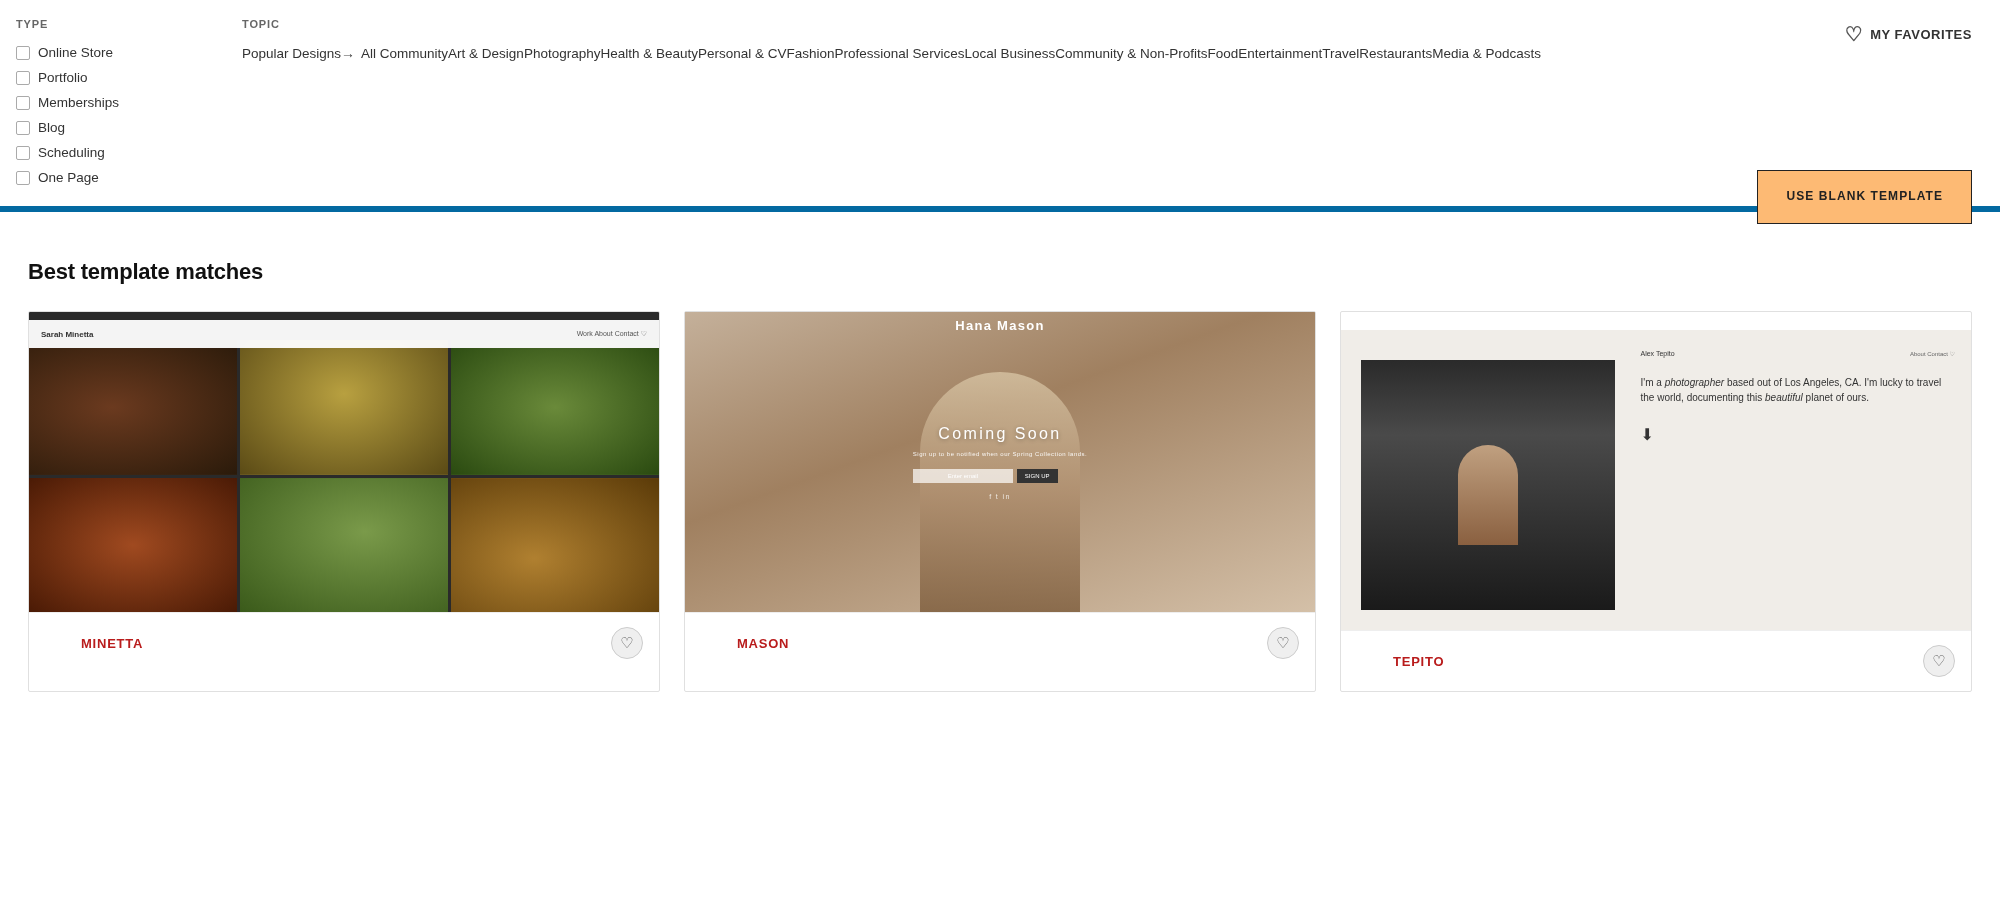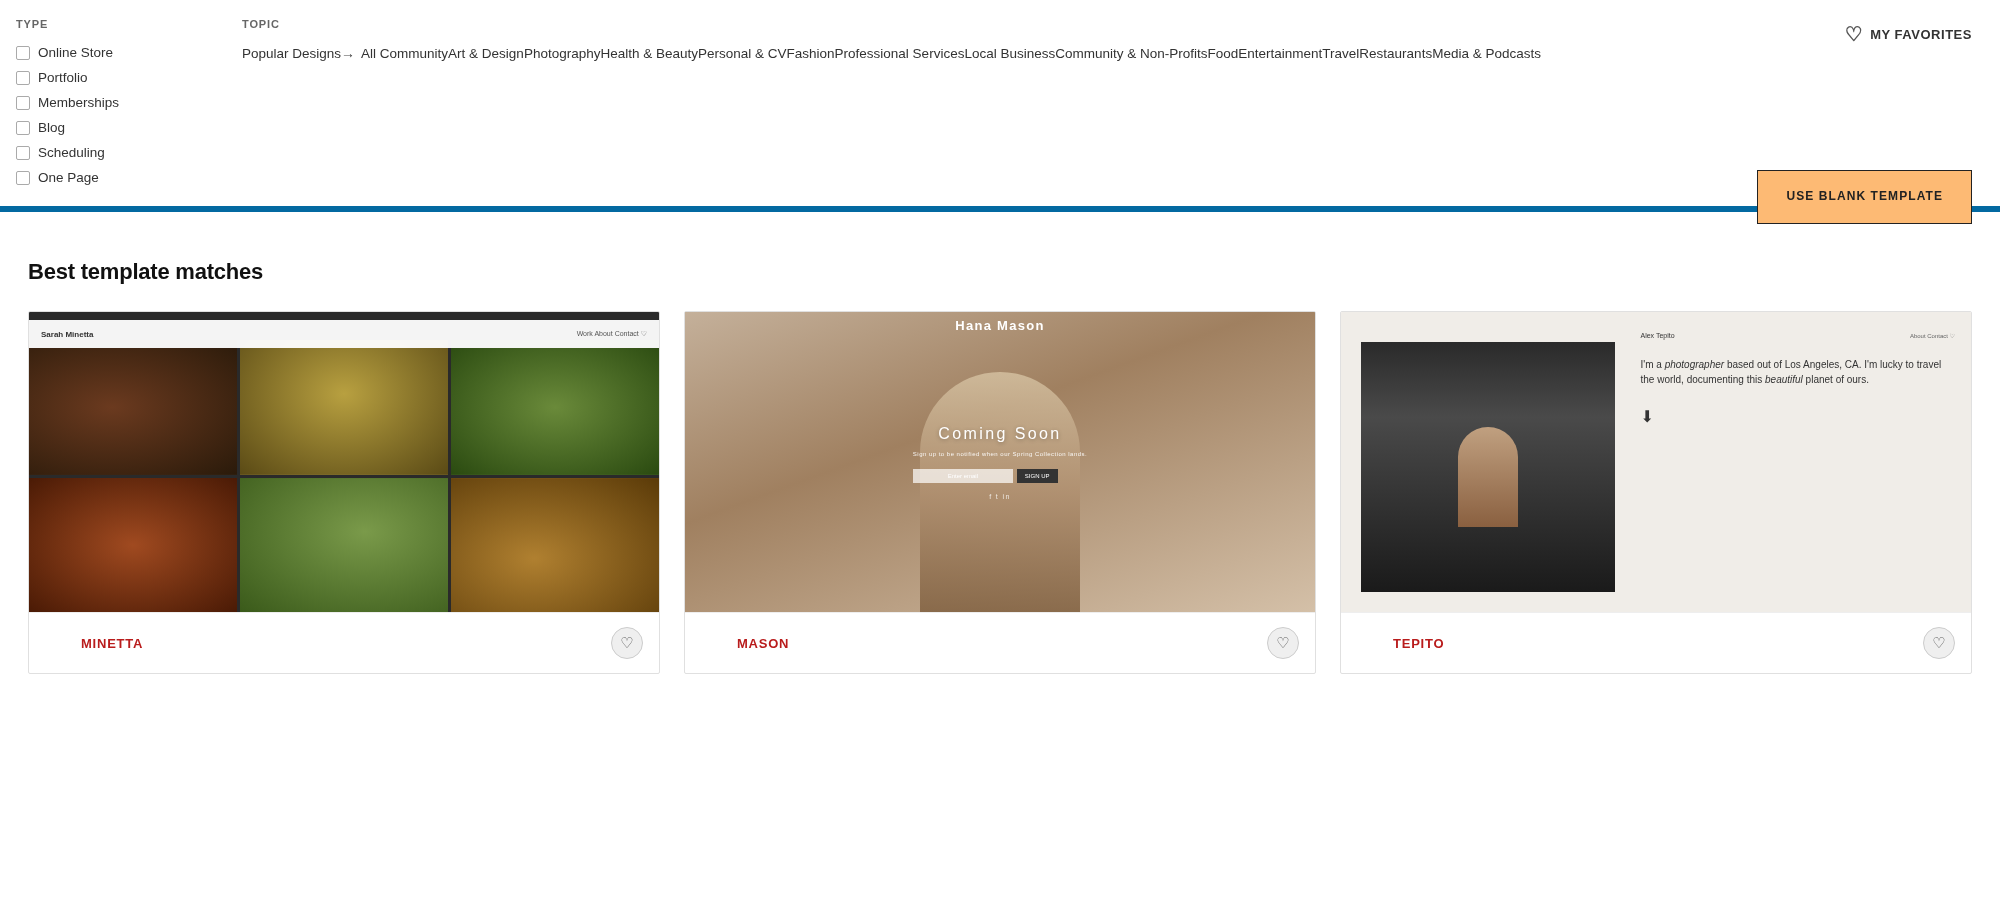--- a/index.html
+++ b/index.html
@@ -272,20 +272,21 @@
       color: #fff;
       opacity: 0.8;
       letter-spacing: 0.2em;
     }
 
     
     .preview-tepito {
       background: #f0ede8;
       display: flex;
       position: relative;
+      margin-top: 18px;
     }
 
     .tepito-left {
       width: 45%;
       height: 100%;
       position: relative;
     }
 
     .tepito-photo {
       position: absolute;

